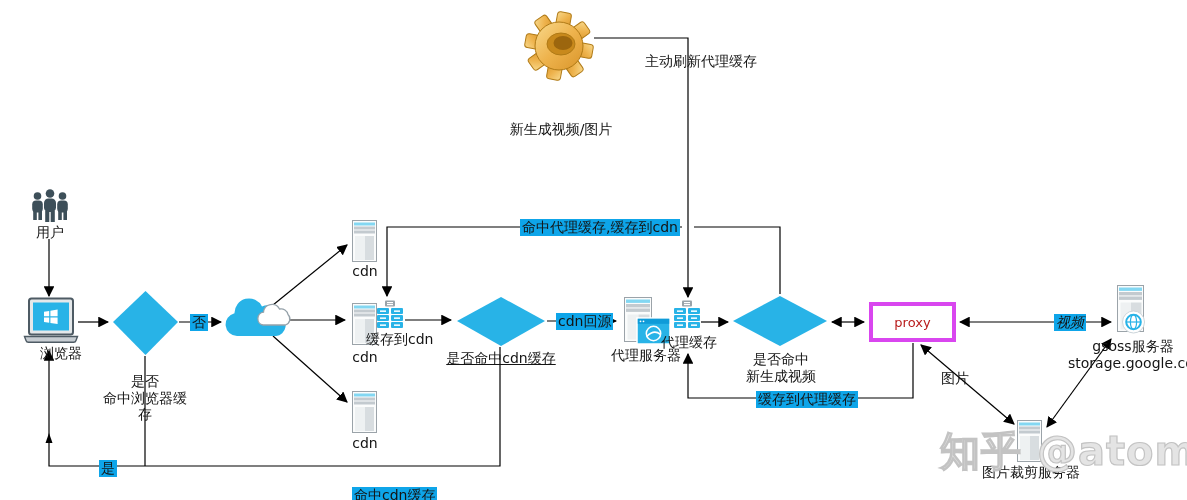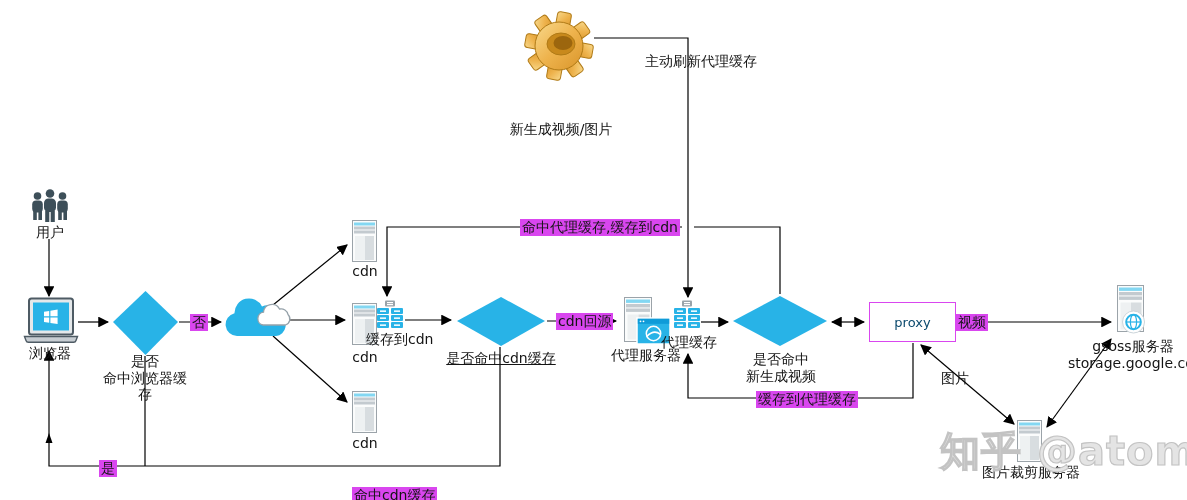--- a/index.html
+++ b/index.html
@@ -6,28 +6,28 @@
   #stage{
     position:relative;width:1187px;height:500px;background:#ffffff;overflow:hidden;
     font-family:"DejaVu Sans","Liberation Sans",sans-serif;color:#111;
   }
   #wires{position:absolute;left:0;top:0;width:1187px;height:500px;}
   .lbl{
     position:absolute;font-size:14px;line-height:1.18;color:#141414;
     text-align:center;white-space:nowrap;
   }
   .pre{white-space:pre-line;}
-  .onLine{background:#d946ef;padding:0 2px;}
+  .onLine{background:#0ea5e9;padding:0 2px;}
   .icon{position:absolute;}
   .icon svg{display:block;}
   #proxy-box{
     position:absolute;left:869px;top:302px;width:87px;height:40px;
-    background:#fff;border:1px solid #d946ef;box-sizing:border-box;
+    background:#fff;border:4px solid #d946ef;box-sizing:border-box;
     display:flex;align-items:center;justify-content:center;
-    font-size:13px;color:#0c4a6e;
+    font-size:13px;color:#b91c1c;
   }
   #watermark{
     position:absolute;left:940px;top:424px;width:250px;
     font-size:40px;font-weight:bold;letter-spacing:1px;white-space:nowrap;
     color:#e4e4e4;-webkit-text-stroke:1.2px #c3c3c3;
   }
 </style>
 </head>
 <body>
 
@@ -248,41 +248,41 @@
           <rect x="-7" y="-34" width="14" height="17" rx="3" transform="rotate(325)"></rect>
           <circle cx="0" cy="0" r="24"></circle>
         </g>
         <ellipse cx="2" cy="-2" rx="14" ry="11" fill="#c8891c"></ellipse>
         <ellipse cx="4" cy="-3" rx="9.5" ry="7" fill="#9c660e" stroke="none"></ellipse>
       </g>
     </svg>
   </div>
 
   <div class="lbl" style="left:29px;top:224px;width:42px;">用户</div>
-  <div class="lbl" style="left:18px;top:345px;width:64px;">浏览器</div>
-  <div class="lbl pre" style="left:85px;top:353px;width:120px;">是否
+  <div class="lbl" style="left:18px;top:345px;width:64px;text-align:right;">浏览器</div>
+  <div class="lbl pre" style="left:85px;top:373px;width:120px;">是否
 命中浏览器缓
 存</div>
   <div class="lbl" style="left:340px;top:263px;width:50px;">cdn</div>
   <div class="lbl" style="left:340px;top:349px;width:50px;">cdn</div>
   <div class="lbl" style="left:340px;top:435px;width:50px;">cdn</div>
   <div class="lbl" style="left:366px;top:331px;width:52px;">缓存到cdn</div>
   <div class="lbl" style="left:436px;top:350px;width:130px;text-decoration:underline;">是否命中cdn缓存</div>
   <div class="lbl" style="left:608px;top:347px;width:76px;">代理服务器</div>
   <div class="lbl" style="left:661px;top:334px;width:52px;">代理缓存</div>
   <div class="lbl pre" style="left:743px;top:351px;width:76px;">是否命中
 新生成视频</div>
   <div class="lbl pre" style="left:1068px;top:338px;width:130px;">gsoss服务器
 storage.google.com</div>
   <div class="lbl" style="left:982px;top:464px;width:96px;">图片裁剪服务器</div>
   <div class="lbl" style="left:506px;top:90px;width:110px;margin-top:31px;">新生成视频/图片</div>
 
   <div class="lbl onLine" style="left:190px;top:314px;">否</div>
   <div class="lbl onLine" style="left:556px;top:313px;">cdn回源</div>
-  <div class="lbl onLine" style="left:956px;top:314px;">视频</div>
+  <div class="lbl onLine" style="left:1054px;top:314px;font-style:italic;">视频</div>
   <div class="lbl" style="left:941px;top:370px;">图片</div>
   <div class="lbl onLine" style="left:520px;top:219px;">命中代理缓存,缓存到cdn</div>
   <div class="lbl" style="left:645px;top:53px;">主动刷新代理缓存</div>
   <div class="lbl onLine" style="left:756px;top:391px;">缓存到代理缓存</div>
   <div class="lbl onLine" style="left:352px;top:459px;margin-top:28px;">命中cdn缓存</div>
   <div class="lbl onLine" style="left:99px;top:460px;">是</div>
 
   <div id="watermark">知乎 @atom</div>
 
 </div>

